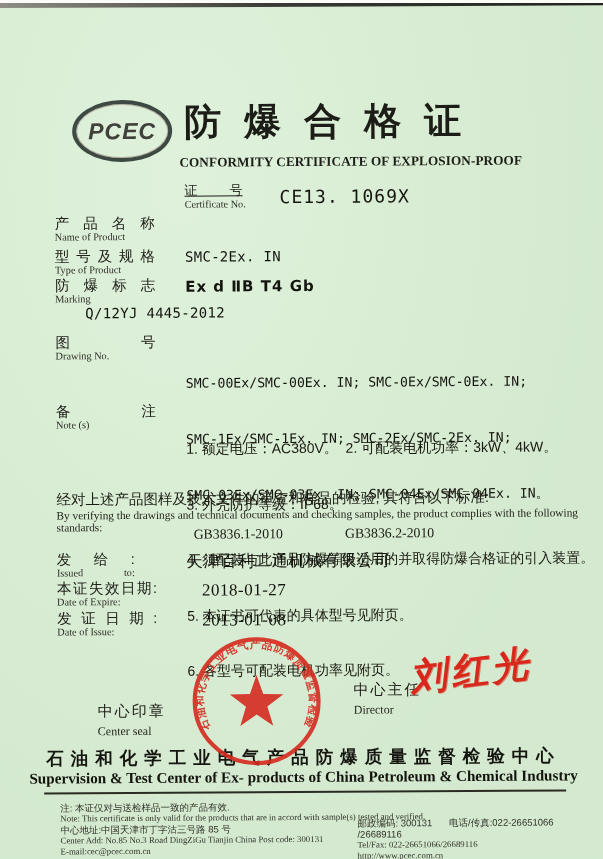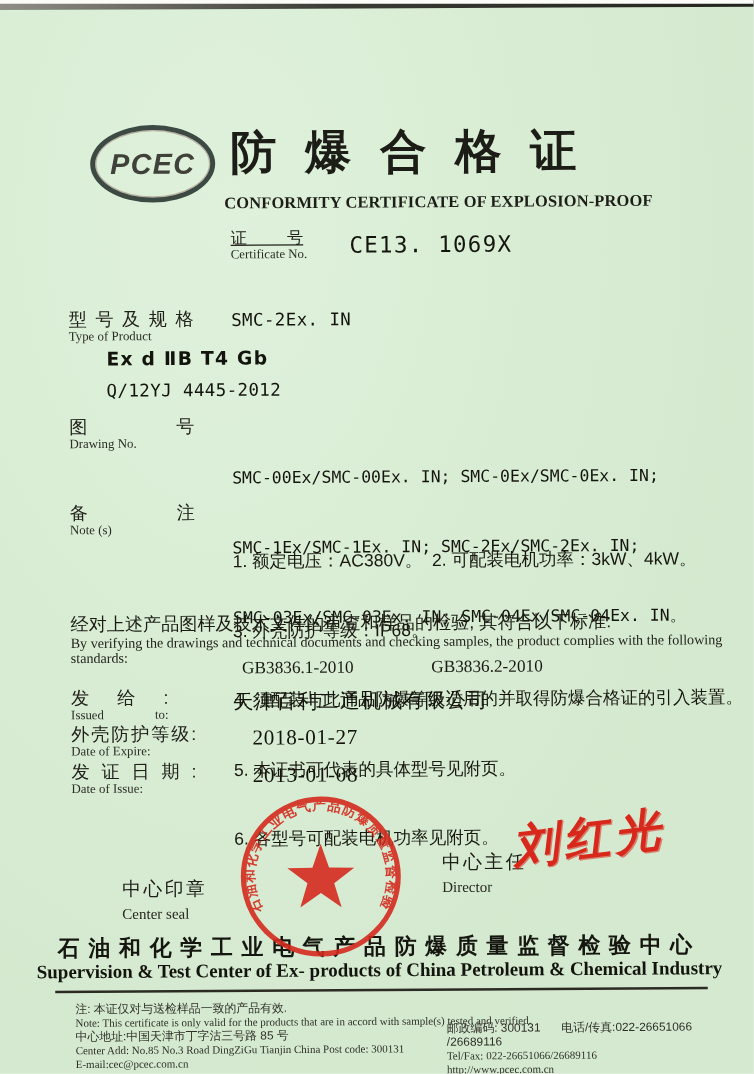--- a/index.html
+++ b/index.html
@@ -120,31 +120,39 @@
     <div class="cert-title">防爆合格证</div>
     <div class="cert-subtitle">CONFORMITY CERTIFICATE OF EXPLOSION-PROOF</div>
 
     <div class="certno-label">
       <span class="zh narrow">证号</span>
       <span class="en">Certificate No.</span>
     </div>
     <div class="certno-value">CE13. 1069X</div>
 
     <div class="frow" style="top:209px;">
+      <div>
+        <span class="zh">产品名称</span>
+        <span class="en">Name of Product</span>
+      </div>
     </div>
 
     <div class="frow" style="top:242px;">
       <div>
         <span class="zh">型号及规格</span>
         <span class="en">Type of Product</span>
       </div>
       <div class="val mono">SMC-2Ex. IN</div>
     </div>
 
     <div class="frow" style="top:271px;">
+      <div>
+        <span class="zh">防爆标志</span>
+        <span class="en">Marking</span>
+      </div>
       <div class="val marking">Ex d ⅡB T4 Gb</div>
     </div>
 
     <div class="frow" style="top:298px;">
       <div class="val mono">Q/12YJ 4445-2012</div>
     </div>
 
     <div class="frow" style="top:328px;">
       <div>
         <span class="zh">图号</span>
@@ -181,21 +189,21 @@
     <div class="frow issued-row">
       <div>
         <span class="zh mid">发给:</span>
         <span class="en mid">Issued to:</span>
       </div>
       <div class="val">天津百利二通机械有限公司</div>
     </div>
 
     <div class="frow date-row" style="top:574px;">
       <div>
-        <span class="zh">外壳防护等级:</span>
+        <span class="zh">本证失效日期:</span>
         <span class="en">Date of Expire:</span>
       </div>
       <div class="val">2018-01-27</div>
     </div>
 
     <div class="frow date-row" style="top:604px;">
       <div>
         <span class="zh">发证日期:</span>
         <span class="en">Date of Issue:</span>
       </div>

